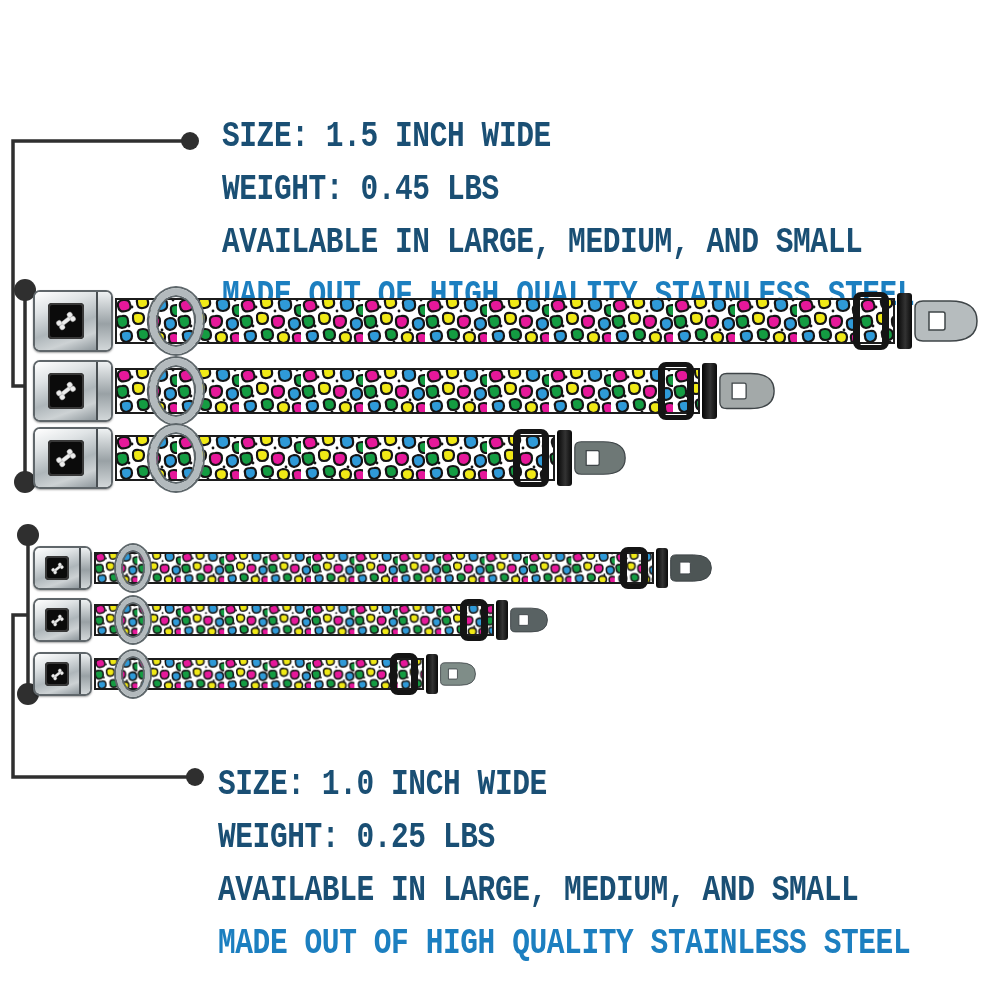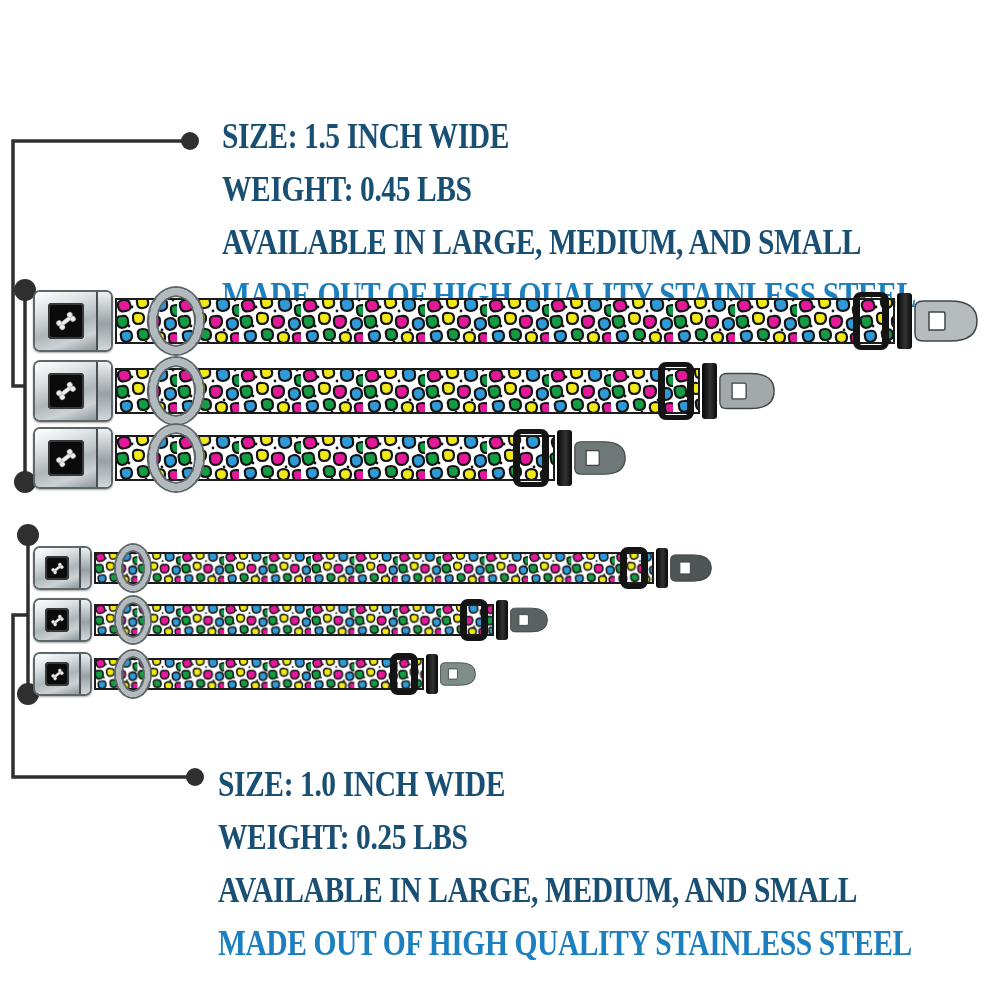--- a/index.html
+++ b/index.html
@@ -1,17 +1,17 @@
 <!DOCTYPE html>
 <html><head>
 <meta charset="utf-8">
 <style>
   html,body{margin:0;padding:0;background:#ffffff;}
   .canvas{position:relative;width:1000px;height:1000px;background:#ffffff;overflow:hidden;
-          font-family:Liberation Serif, serif;}
+          font-family:Liberation Mono, monospace;}
 
   
   .connectors{position:absolute;inset:0;width:1000px;height:1000px;pointer-events:none;}
   .connectors path{fill:none;stroke:#2f2f2f;stroke-width:3.5;}
   .connectors circle{fill:#2f2f2f;stroke:none;}
 
   
   .spec-block{position:absolute;transform:scaleX(0.82);transform-origin:top left;}
   .spec-line{font-weight:bold;font-size:36px;line-height:53px;letter-spacing:-0.5px;
              white-space:nowrap;color:#1a4f74;}

